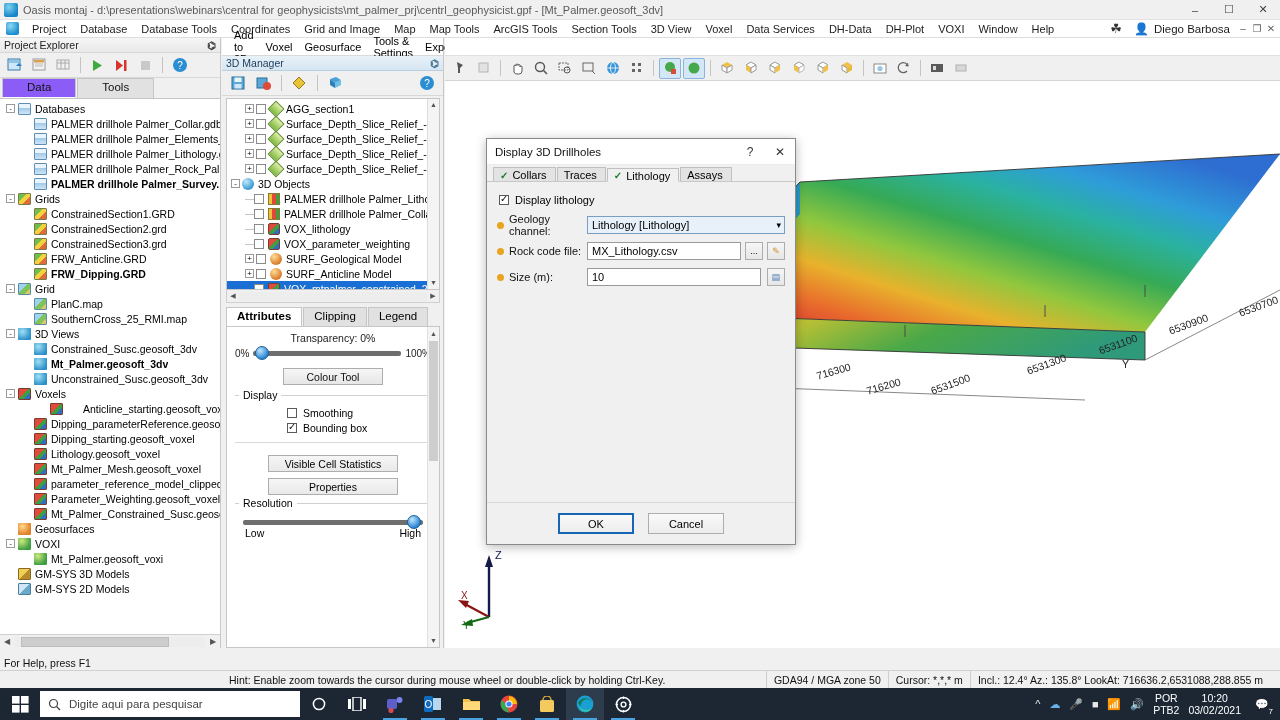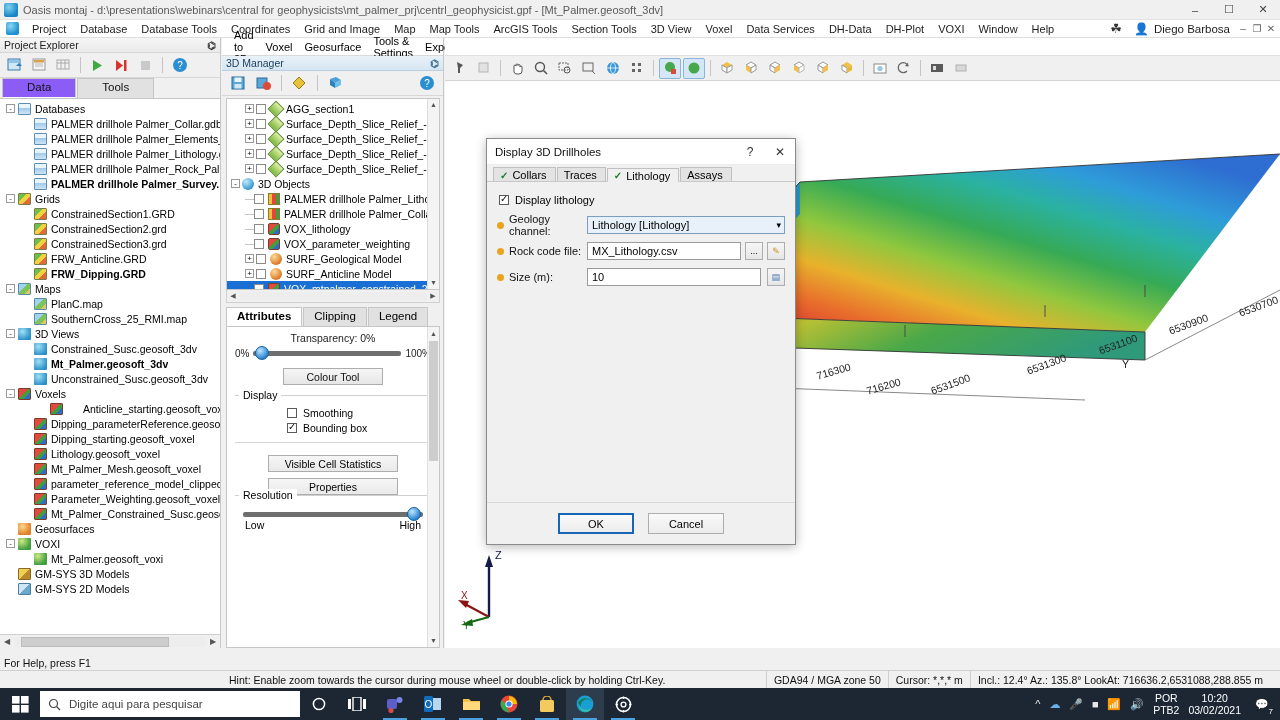--- a/index.html
+++ b/index.html
@@ -388,21 +388,21 @@
         <span class="lbl">FRW_Anticline.GRD</span>
       </div>
       <div class="node bold" style="padding-left: 22px;">
         <span class="spacer"></span>
         <span class="ic ic-grid"></span>
         <span class="lbl">FRW_Dipping.GRD</span>
       </div>
       <div class="node" style="padding-left: 6px;">
         <span class="exp">-</span>
         <span class="ic ic-map"></span>
-        <span class="lbl">Maps</span>
+        <span class="lbl">Grid</span>
       </div>
       <div class="node" style="padding-left: 22px;">
         <span class="spacer"></span>
         <span class="ic ic-map"></span>
         <span class="lbl">PlanC.map</span>
       </div>
       <div class="node" style="padding-left: 22px;">
         <span class="spacer"></span>
         <span class="ic ic-map"></span>
         <span class="lbl">SouthernCross_25_RMI.map</span>
@@ -674,21 +674,21 @@
             <span class="chk on"></span>
             <span>Bounding box</span>
           </div>
         </div>
     </div>
 
     <div style="margin:8px 8px 0 8px;border-top:1px solid #d8d8d8;padding-top:6px;"></div>
     <button class="wbtn">Visible Cell Statistics</button>
     <button class="wbtn">Properties</button>
 
-    <div class="grp" style="margin-top:0;">
+    <div class="grp" style="margin-top:8px;">
       <span class="grp-t">Resolution</span>
       <div class="slider-row" style="margin-top:8px;">
         <span class="track">
             <span class="knob" style="right:2px;"></span>
           </span>
       </div>
       <div class="res-ends">
         <span>Low</span>
         <span>High</span>
       </div>

